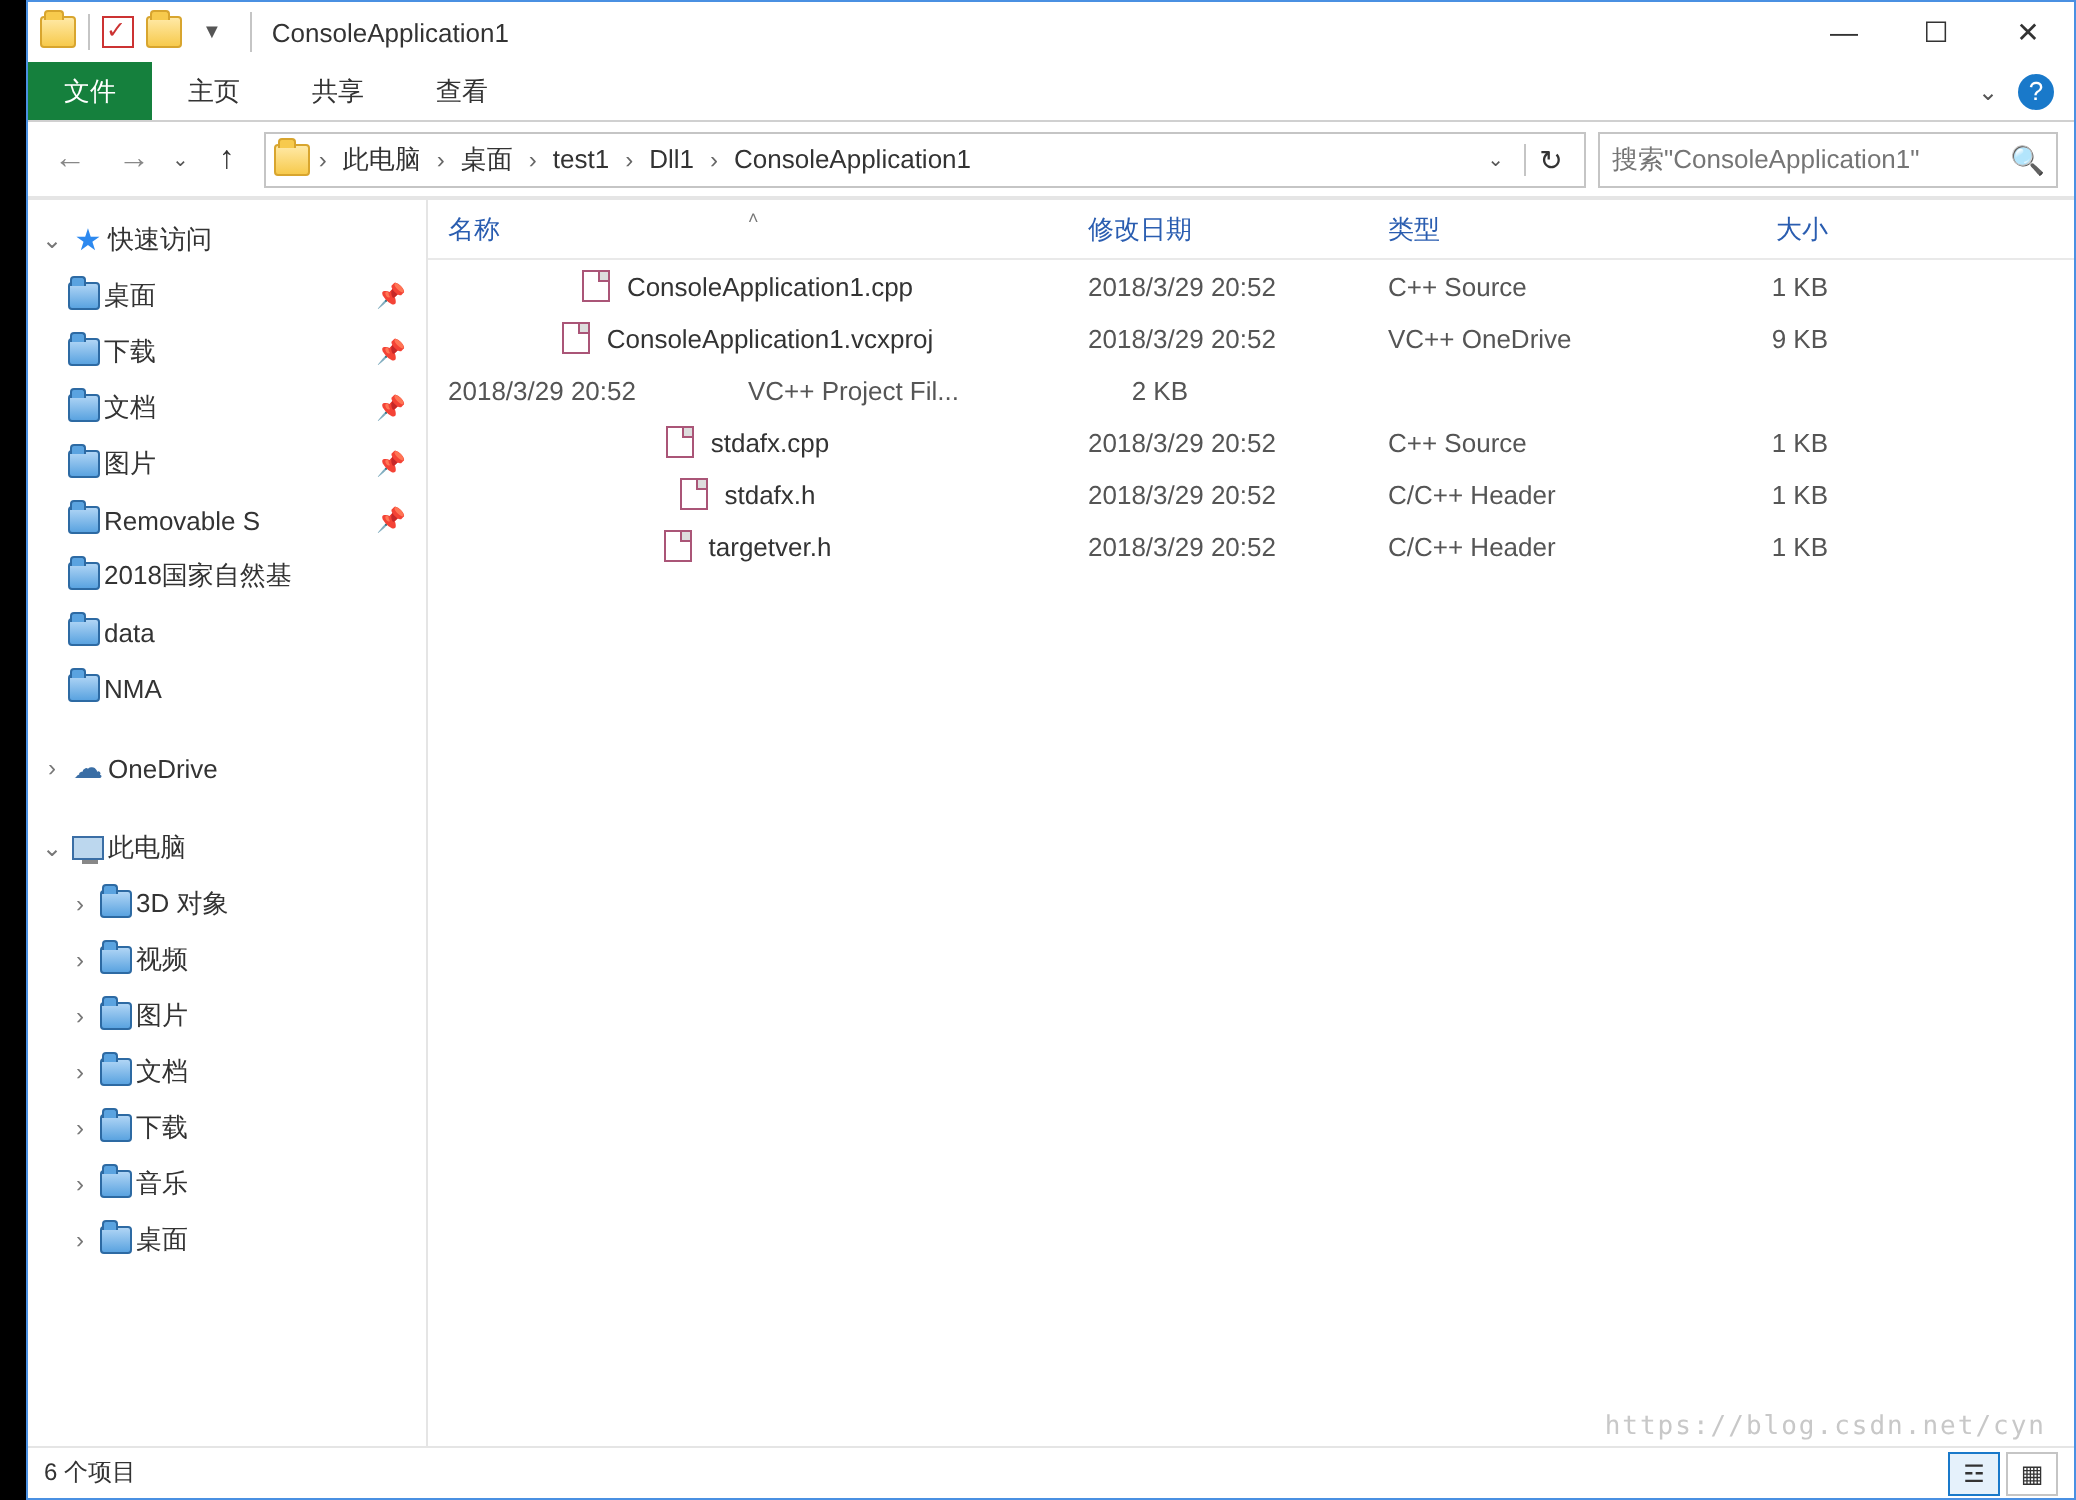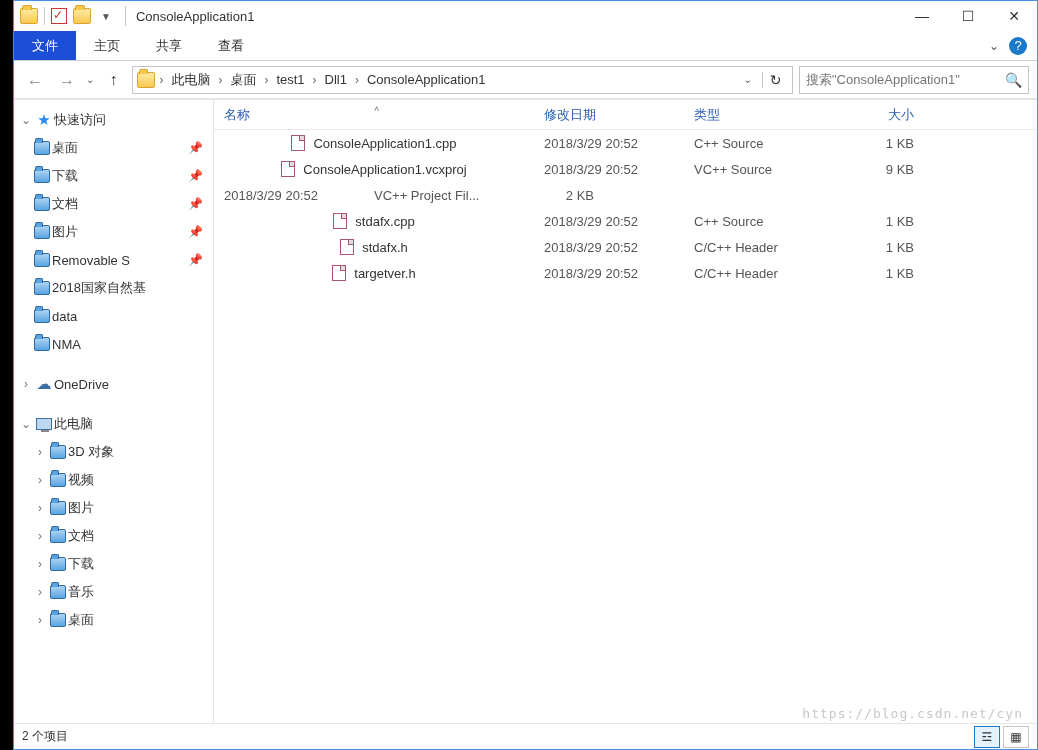--- a/index.html
+++ b/index.html
@@ -15,21 +15,21 @@
     .qat .check-icon::after{content:"✓"; color:#c33; font-size:12px; line-height:13px; position:absolute; left:1px;}
     .qat .dd { font-size:10px; color:#555; padding:0 4px;}
     .titlebar .title-sep { width:1px; height:20px; background:#c5c5c5; margin:0 10px;}
     .titlebar .title-text { font-size: 13px; color: #333; }
     .titlebar .spacer { flex: 1; }
     .win-controls { display: flex; }
     .win-btn { width: 46px; height: 30px; display: flex; align-items: center; justify-content: center; font-size: 14px; color: #333; }
     
     .ribbon { height: 30px; display: flex; align-items: stretch; border-bottom: 1px solid #d0d0d0; }
     .ribbon .tab { padding: 0 18px; display:flex; align-items:center; font-size:13px; color:#333; }
-    .ribbon .tab.file-tab { background:#1d4ed8; color:#fff; }
+    .ribbon .tab.file-tab { background:#15803d; color:#fff; }
     .ribbon .right { margin-left:auto; display:flex; align-items:center; padding-right:10px; gap:10px;}
     .ribbon .chev-down { font-size:12px; color:#555;}
     .help-icon { width:18px;height:18px;border-radius:50%;background:#1979ca;color:#fff;font-size:13px;display:flex;align-items:center;justify-content:center;}
     
     .navbar { height: 38px; display:flex; align-items:center; padding: 4px 8px; gap:6px; border-bottom: 1px solid #e5e5e5;}
     .nav-btn { width:26px; height:26px; display:flex; align-items:center;justify-content:center; color:#888; font-size:16px;}
     .nav-btn.active { color:#333; }
     .nav-dd { font-size:10px; color:#555;}
     .address-bar { flex:1; height:28px; border:1px solid #c5c5c5; display:flex; align-items:center; padding:0 4px; gap:4px;}
     .addr-icon { width:18px; height:16px; background: linear-gradient(#ffe9a6,#f7ca4d); border:1px solid #d8a52e; border-radius:2px; position:relative;}
@@ -294,21 +294,21 @@
             <div class="cell cell-date">2018/3/29 20:52</div>
             <div class="cell cell-type">C++ Source</div>
             <div class="cell cell-size">1 KB</div>
           </div>
           <div class="row">
             <div class="cell cell-name">
               <span class="file-ic"></span>
               <span>ConsoleApplication1.vcxproj</span>
             </div>
             <div class="cell cell-date">2018/3/29 20:52</div>
-            <div class="cell cell-type">VC++ Source</div>
+            <div class="cell cell-type">VC++ OneDrive</div>
             <div class="cell cell-size">9 KB</div>
           </div>
           <div class="row">
             <div class="cell cell-date">2018/3/29 20:52</div>
             <div class="cell cell-type">VC++ Project Fil...</div>
             <div class="cell cell-size">2 KB</div>
           </div>
           <div class="row">
             <div class="cell cell-name">
               <span class="file-ic"></span>
@@ -334,19 +334,19 @@
             </div>
             <div class="cell cell-date">2018/3/29 20:52</div>
             <div class="cell cell-type">C/C++ Header</div>
             <div class="cell cell-size">1 KB</div>
           </div>
         </div>
     </div>
   </div>
 
   <div class="statusbar">
-    <span>2 个项目</span>
+    <span>6 个项目</span>
     <div class="spacer"></div>
     <div class="view-btn active">☲</div>
     <div class="view-btn">▦</div>
   </div>
   <div class="watermark">https://blog.csdn.net/cyn</div>
 </div>
 
 </body></html>

